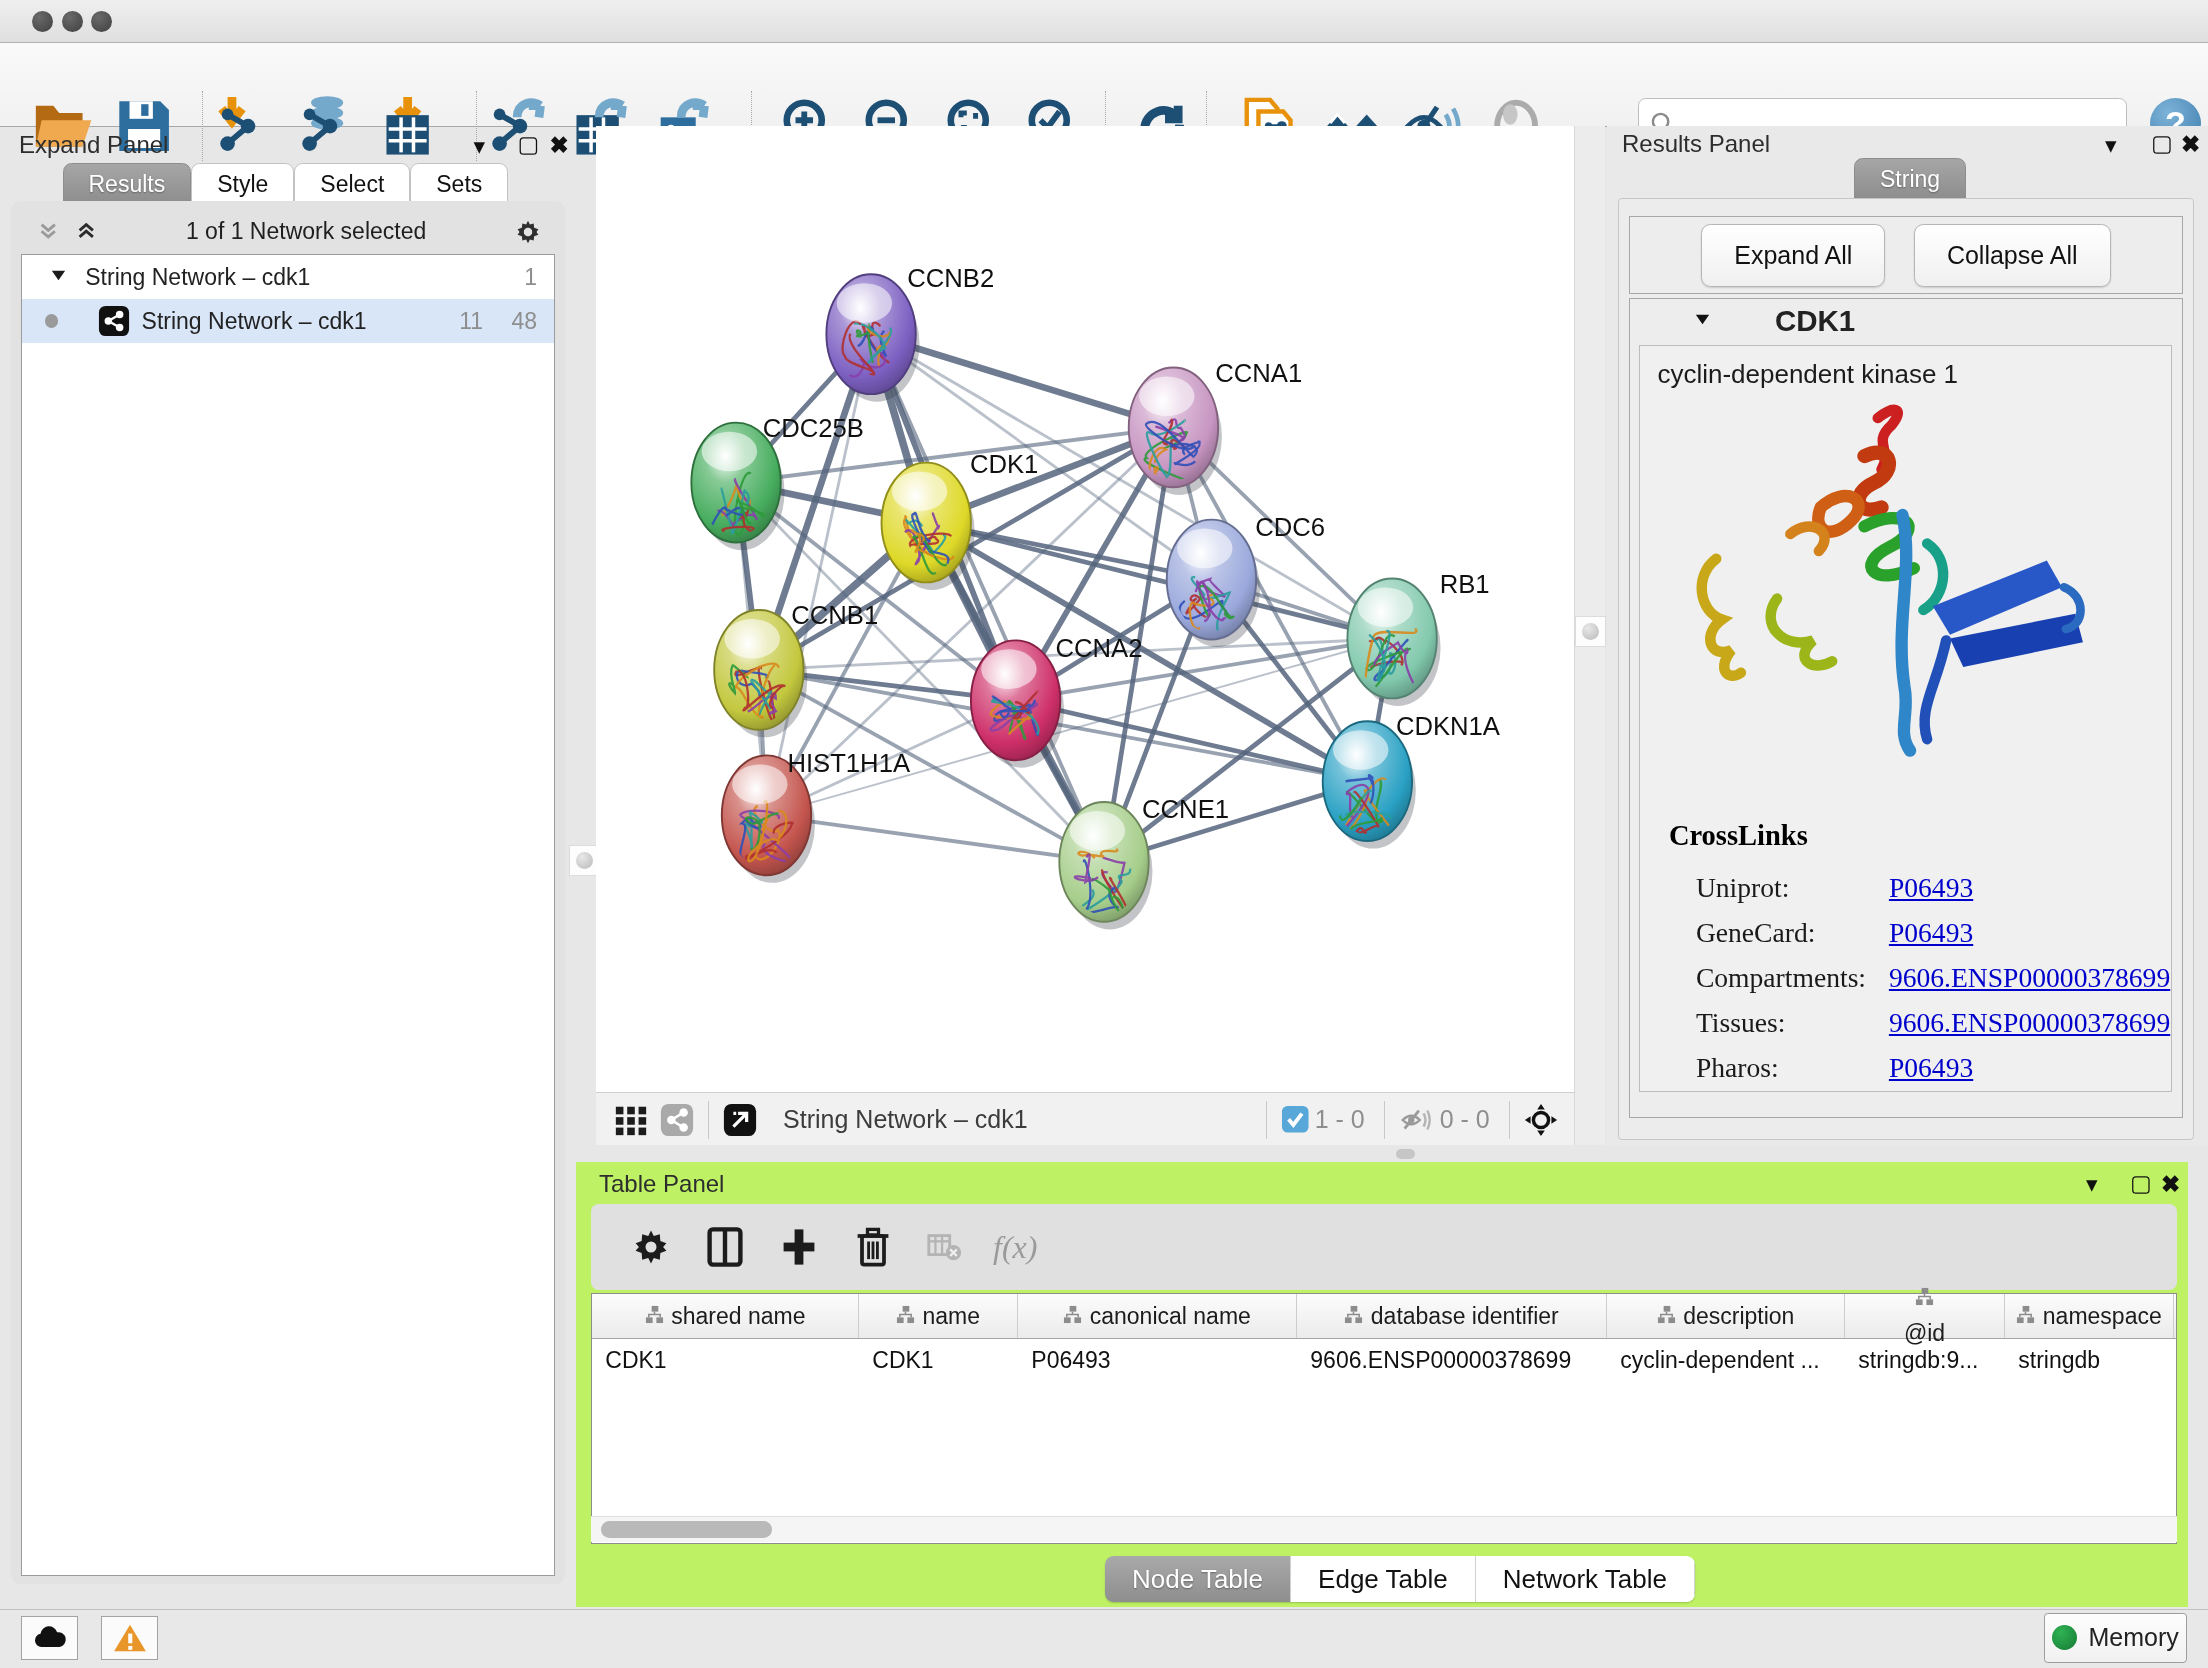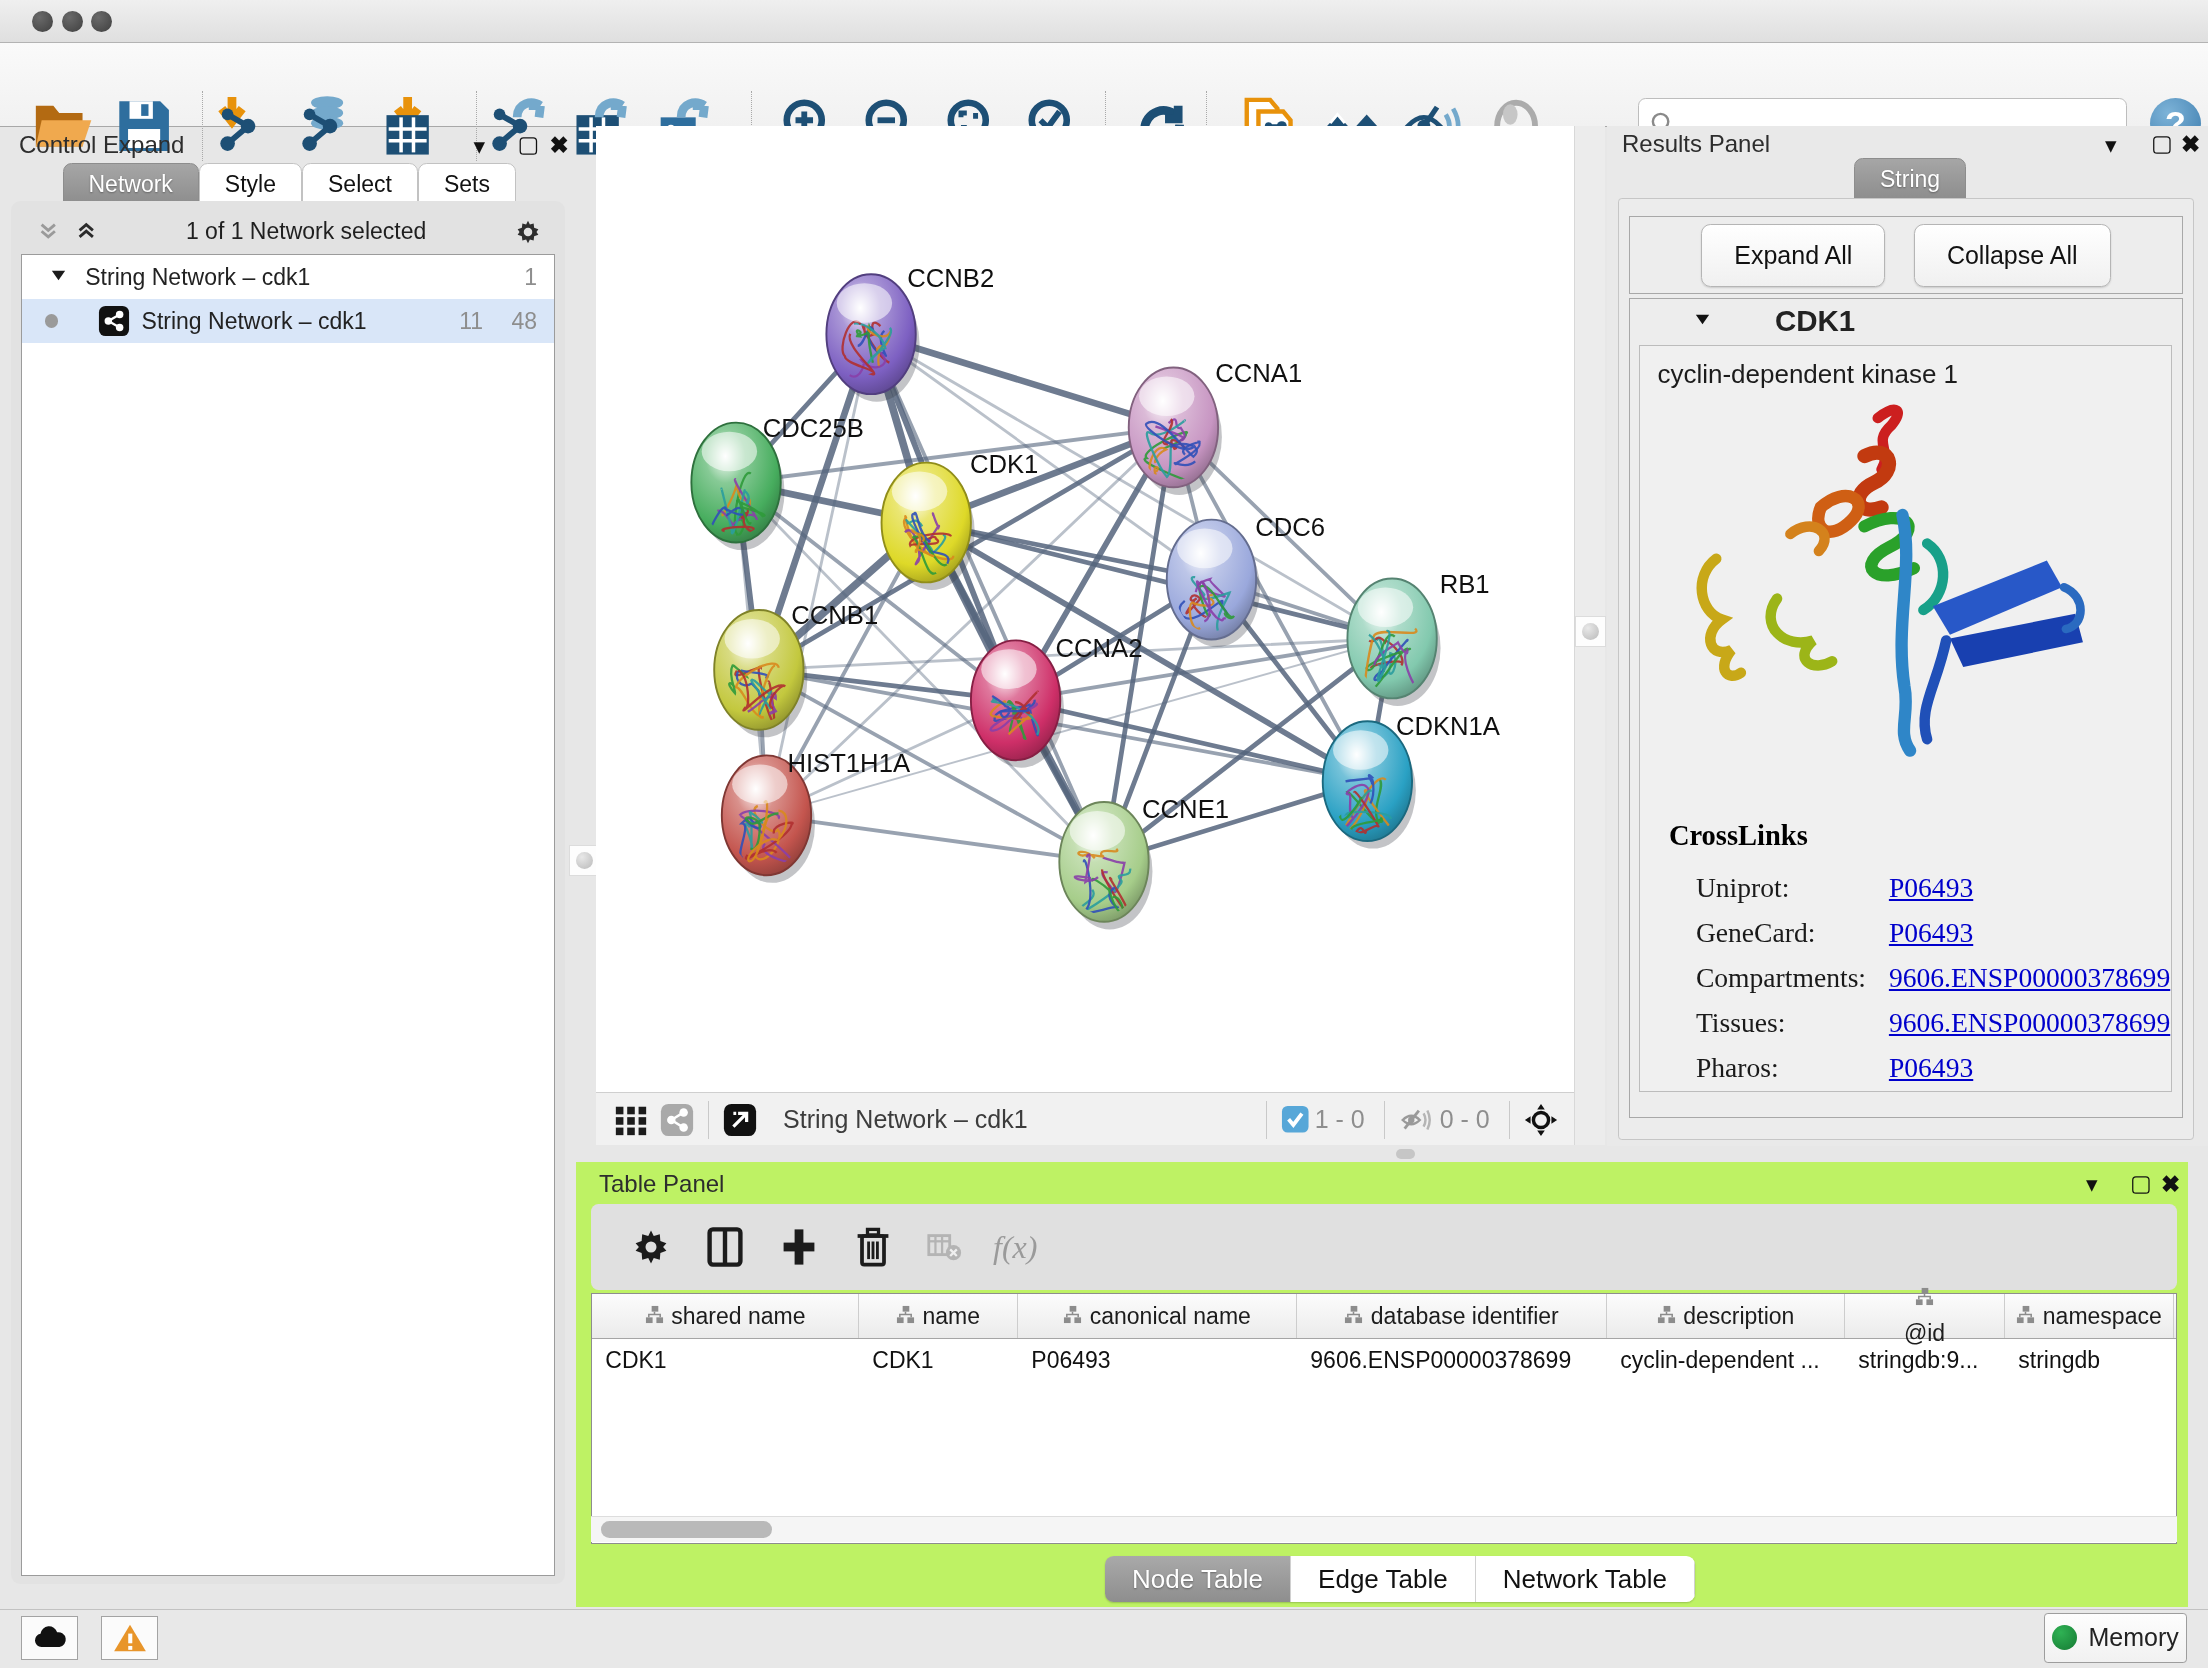--- a/index.html
+++ b/index.html
@@ -209,25 +209,25 @@
           <circle cx="12" cy="12" r="8" fill="none" stroke="#8a8a8a" stroke-width="2.5"></circle>
           <line x1="18" y1="18" x2="25" y2="25" stroke="#8a8a8a" stroke-width="2.5"></line>
         </svg>
     </span>
     <input placeholder="" style="">
   </div>
   <button id="helpbtn" class="abs">?</button>
 </div>
 
 <div id="cpanel" class="abs">
-  <div style="position:absolute;left:9.5px;top:1.9px;" class="pheader">Control Expand</div>
+  <div style="position:absolute;left:9.5px;top:1.9px;" class="pheader">Expand Panel</div>
   <span class="abs pctl" style="left:464px;top:5.7px">▾</span>
   <span class="abs pctl" style="left:508px;top:3.8px">▢</span>
   <span class="abs pctl" style="left:540px;top:4.8px;font-weight:bold">✖</span>
-  <div class="abs" id="cp-tabs" style="left:53px;top:34px;"><span class="tab sel">Network</span><span class="tab">Style</span><span class="tab">Select</span><span class="tab">Sets</span></div>
+  <div class="abs" id="cp-tabs" style="left:53px;top:34px;"><span class="tab sel">Results</span><span class="tab">Style</span><span class="tab">Select</span><span class="tab">Sets</span></div>
   <div id="cp-tabsbox">
     <div id="cp-summary">
       <span style="width:28.5px;height:28.5px;margin-left:15px">
         <svg viewBox="0 0 30 30">
             <path d="M8 8 L15 14 L22 8 M8 15 L15 21 L22 15" fill="none" stroke="#9a9a9a" stroke-width="3"></path>
           </svg></span>
       <span style="width:28.5px;height:28.5px;margin-left:9.5px">
         <svg viewBox="0 0 30 30">
             <path d="M8 14 L15 8 L22 14 M8 21 L15 15 L22 21" fill="none" stroke="#2b2b2b" stroke-width="3"></path>
           </svg></span>

